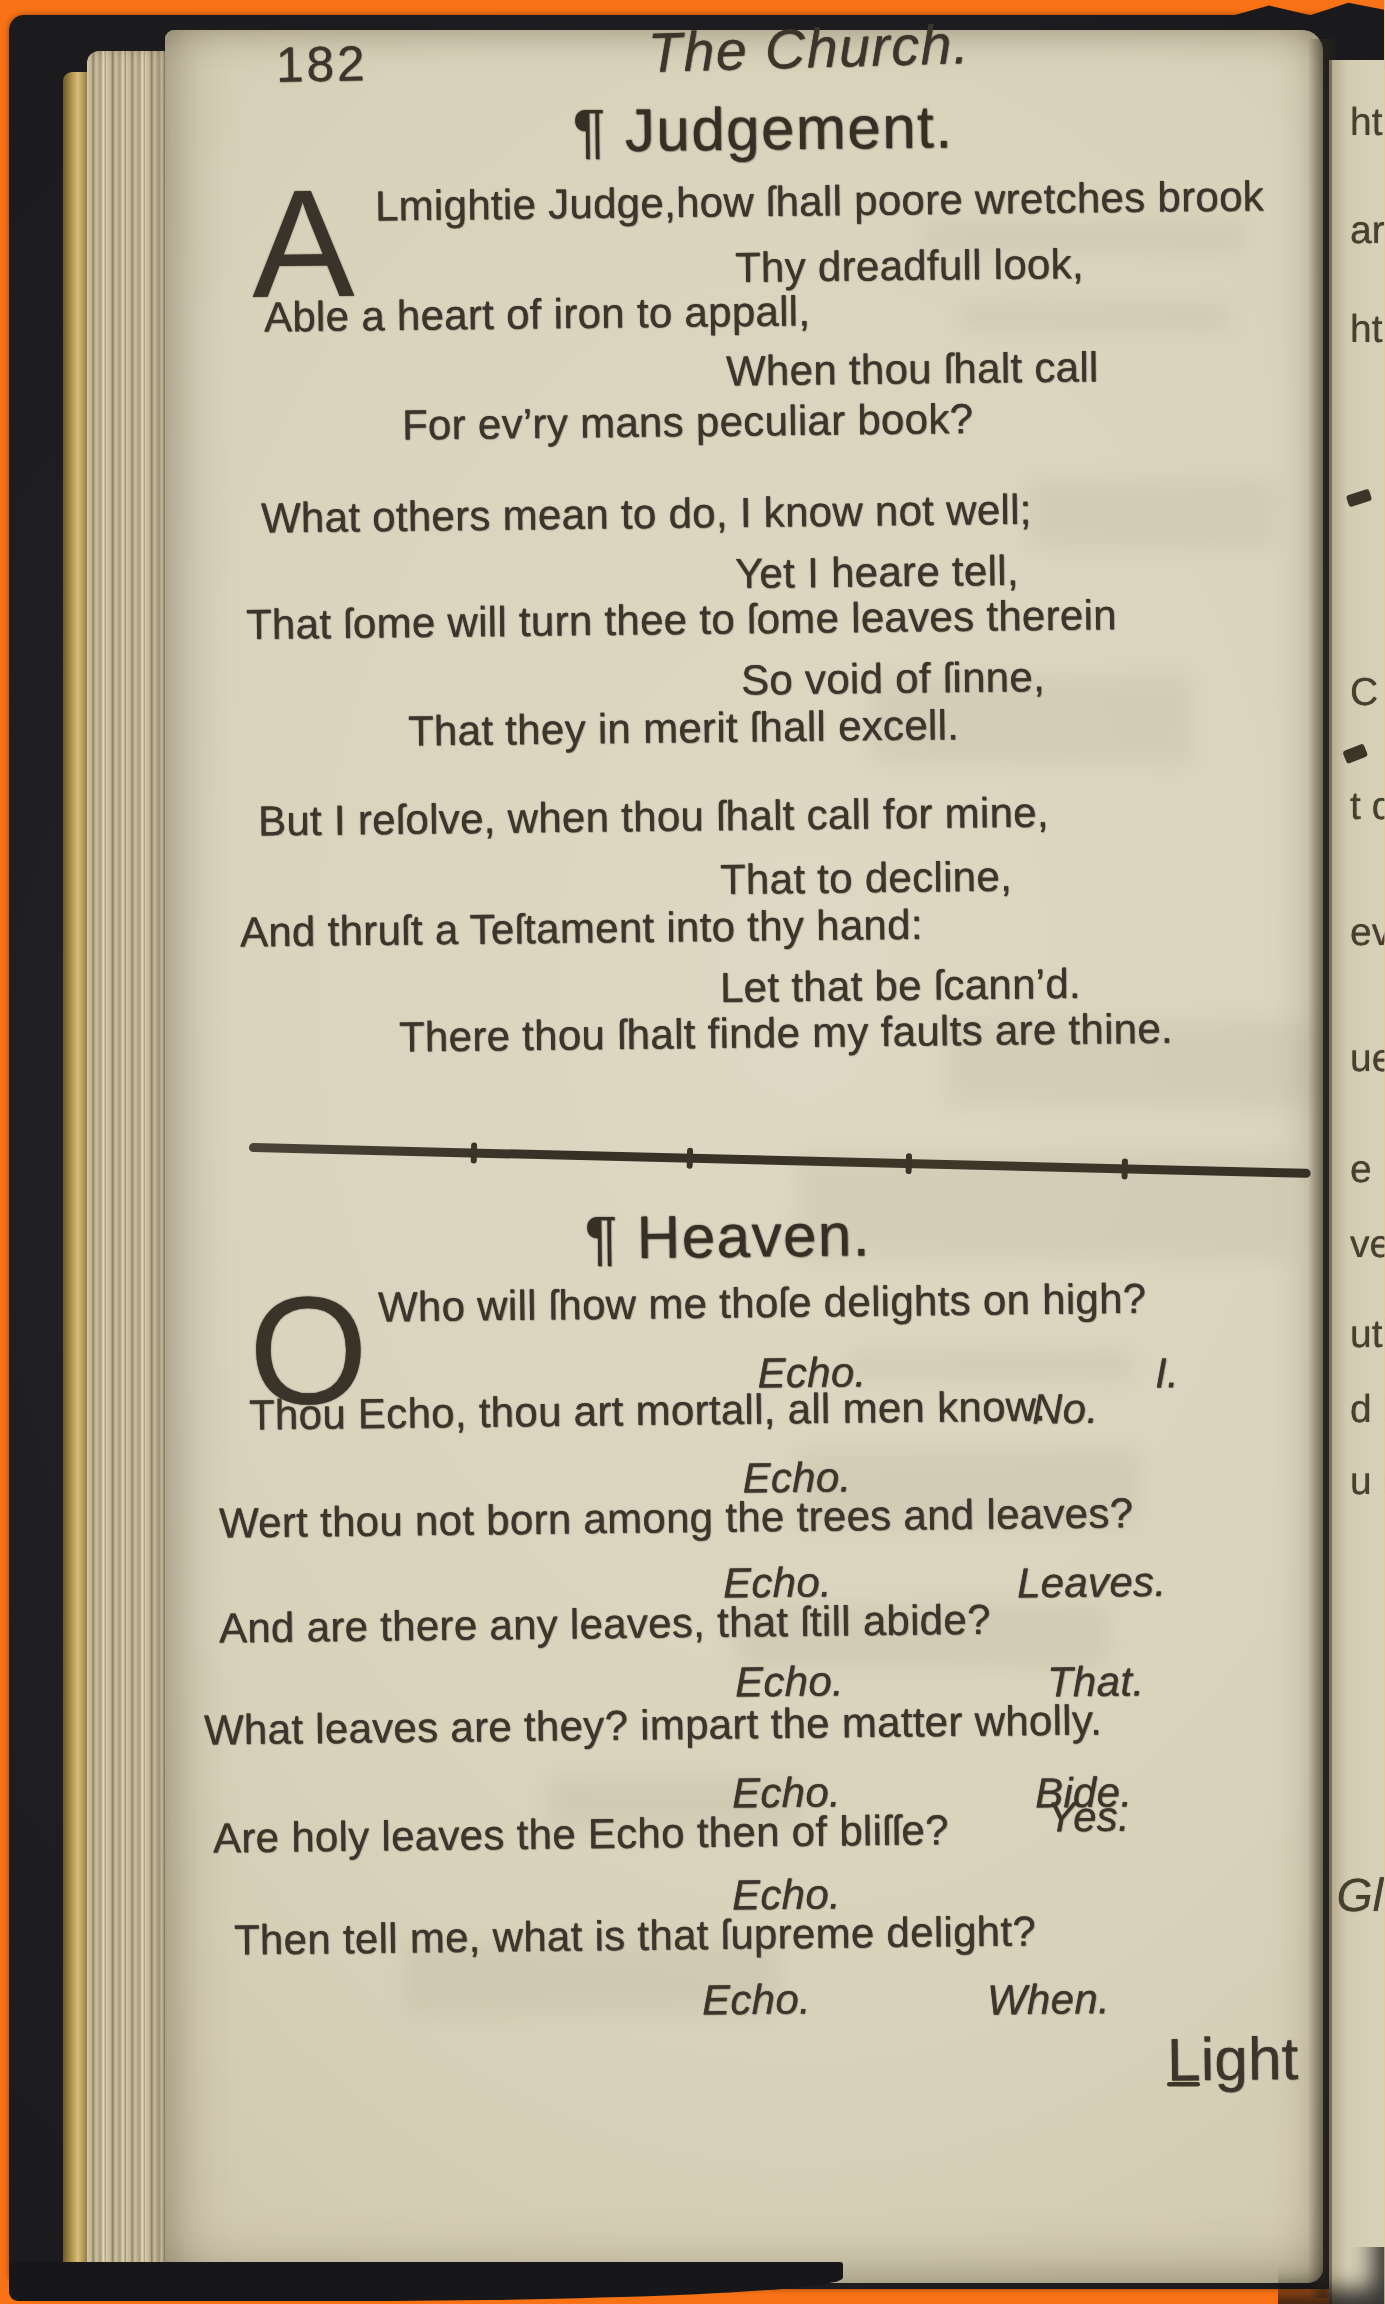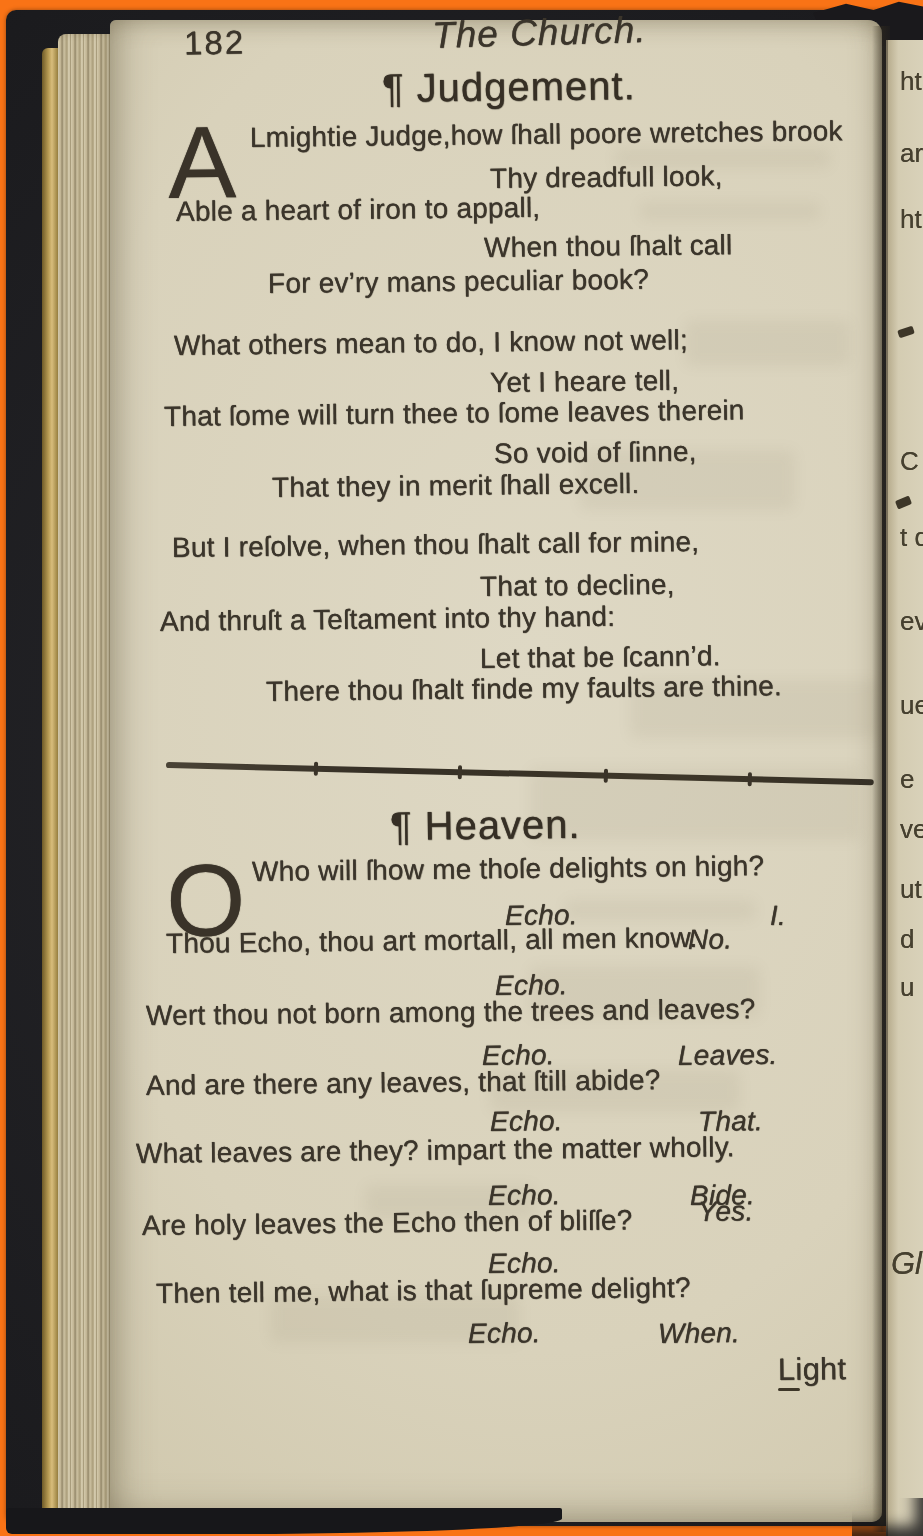--- a/index.html
+++ b/index.html
@@ -43,21 +43,21 @@
         letter-spacing:.2px;
         text-shadow:0 0 .7px rgba(56,50,40,.9), .5px .5px .6px rgba(56,50,40,.38);}
   .tilt{transform:rotate(-0.65deg);transform-origin:left center;}
   .pageno{font-size:33px;letter-spacing:2px;transform:rotate(-1deg);}
   .running{font-size:37px;font-style:italic;transform:rotate(-1.6deg);letter-spacing:1px;}
   .ptitle{font-size:40px;letter-spacing:1px;color:#362f25;
         text-shadow:0 0 1px rgba(50,44,34,.95),.6px .6px .7px rgba(50,44,34,.4);}
   .dropcap{font-size:102px;line-height:.78;color:#3a3329;
         text-shadow:0 0 1px rgba(50,44,34,.9);}
   .echo{font-style:italic;}
-  .catchword{font-size:31px;}
+  .catchword{font-size:40px;}
   .divider{position:absolute;left:56px;top:742px;width:708px;height:6px;
         background:linear-gradient(90deg,#4a4336 0%,#352f25 30%,#3e3729 70%,#352f25 100%);
         border-radius:3px;transform:rotate(1.4deg);transform-origin:left center;}
   .divider .tick{position:absolute;top:-4px;width:4px;height:14px;background:#3a3328;border-radius:2px;}
   .frag{position:absolute;left:900px;font-size:26px;color:#46402f;white-space:nowrap;
         text-shadow:0 0 .6px rgba(60,54,40,.85);}
   .frag-it{font-style:italic;font-size:31px;left:891px;}
   .ghost{position:absolute;background:rgba(112,102,76,.6);filter:blur(7px);
         opacity:.13;border-radius:4px;}
   .inkmark{position:absolute;background:#3d3628;border-radius:2px;}

